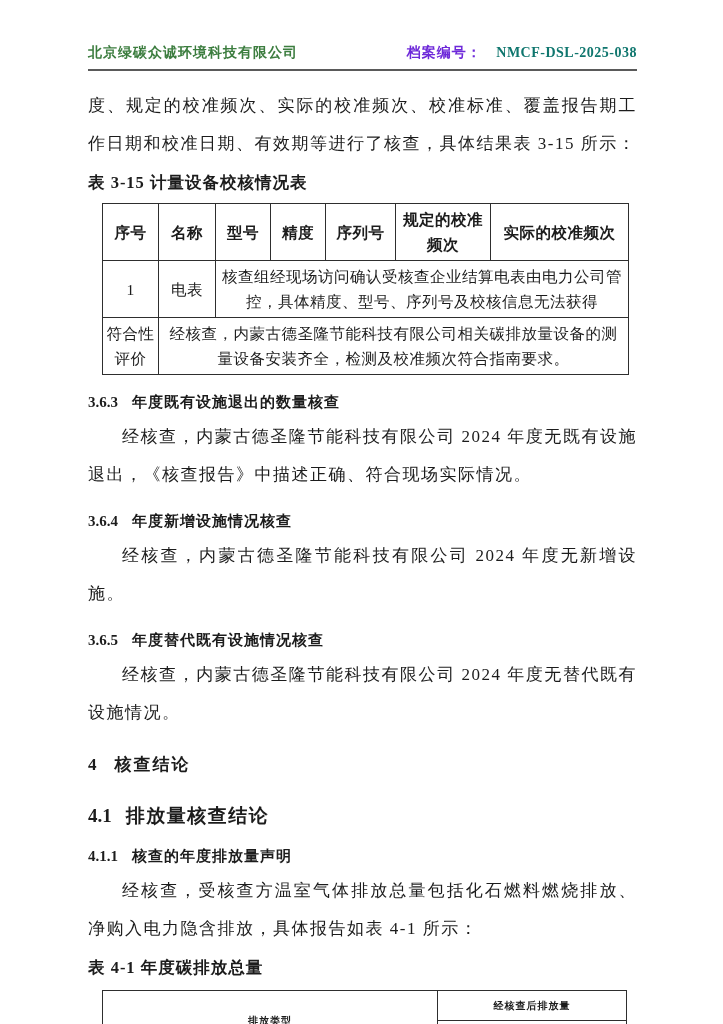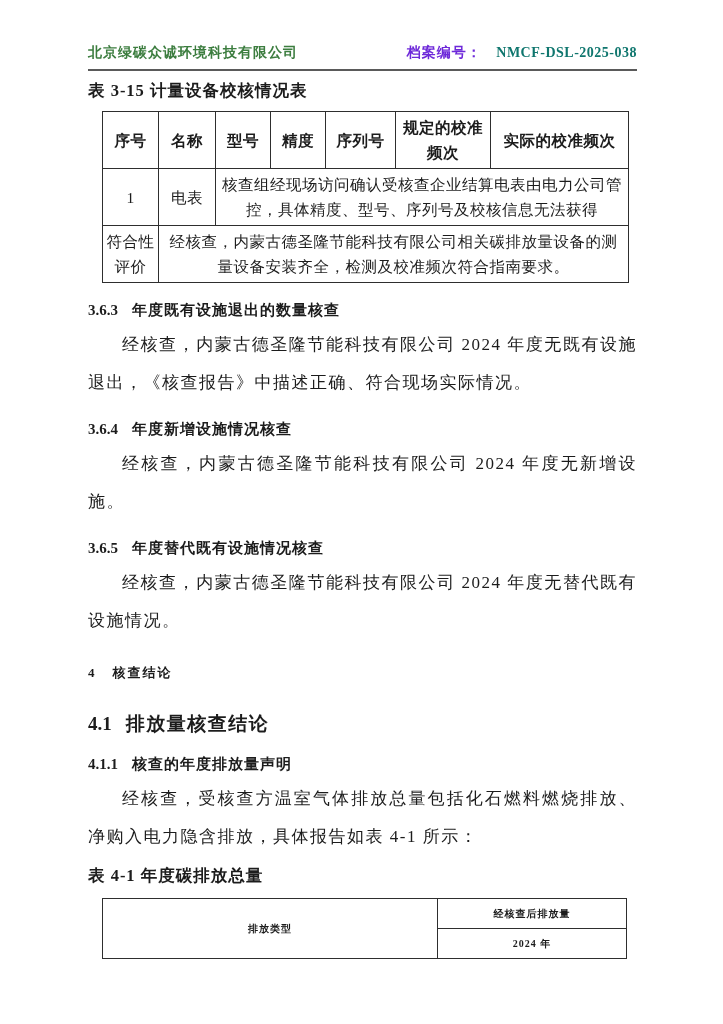--- a/index.html
+++ b/index.html
@@ -50,21 +50,21 @@
   .h3-level {
     font-size: 15px;
     font-weight: bold;
     letter-spacing: 1px;
     margin-top: 15px;
     margin-bottom: 4px;
     line-height: 24px;
   }
   .h3-level .h-num { margin-right: 14px; letter-spacing: 0; }
   .h1-level {
-    font-size: 13px;
+    font-size: 17px;
     font-weight: bold;
     letter-spacing: 2px;
     margin-top: 18px;
     margin-bottom: 23px;
     line-height: 30px;
   }
   .h1-level .h-num { margin-right: 18px; letter-spacing: 0; }
   .h2-level {
     font-size: 19px;
     font-weight: bold;
@@ -122,20 +122,21 @@
   <header class="doc-header">
     <span class="company-name">北京绿碳众诚环境科技有限公司</span>
     <span class="archive-group">
       <span class="archive-label">档案编号：</span>
       <span class="archive-value">NMCF-DSL-2025-038</span>
     </span>
   </header>
 
   <main class="content-wrap">
 
+    <p class="body-text no-indent mt-intro">度、规定的校准频次、实际的校准频次、校准标准、覆盖报告期工作日期和校准日期、有效期等进行了核查，具体结果表 3-15 所示：</p>
 
     <div class="table-title">表 3-15  计量设备校核情况表</div>
     <table class="t315">
       <colgroup>
         <col style="width:56px">
           <col style="width:57px">
           <col style="width:55px">
           <col style="width:55px">
         <col style="width:70px">
           <col style="width:95px">

